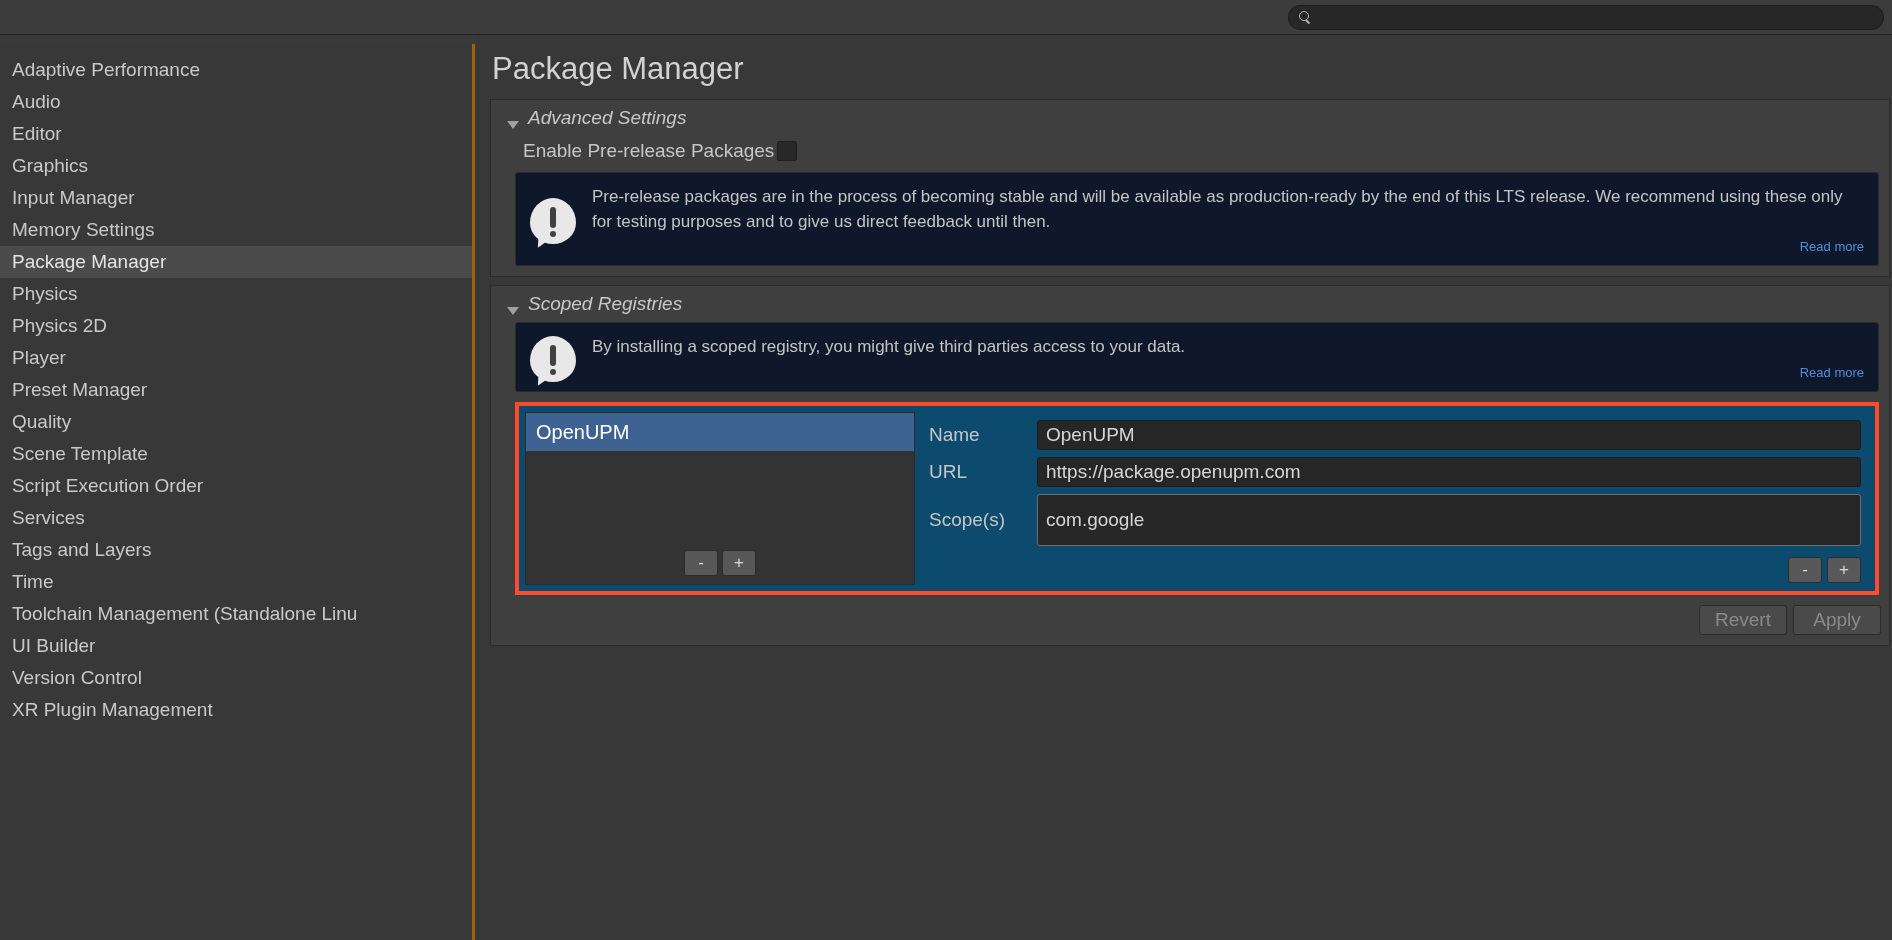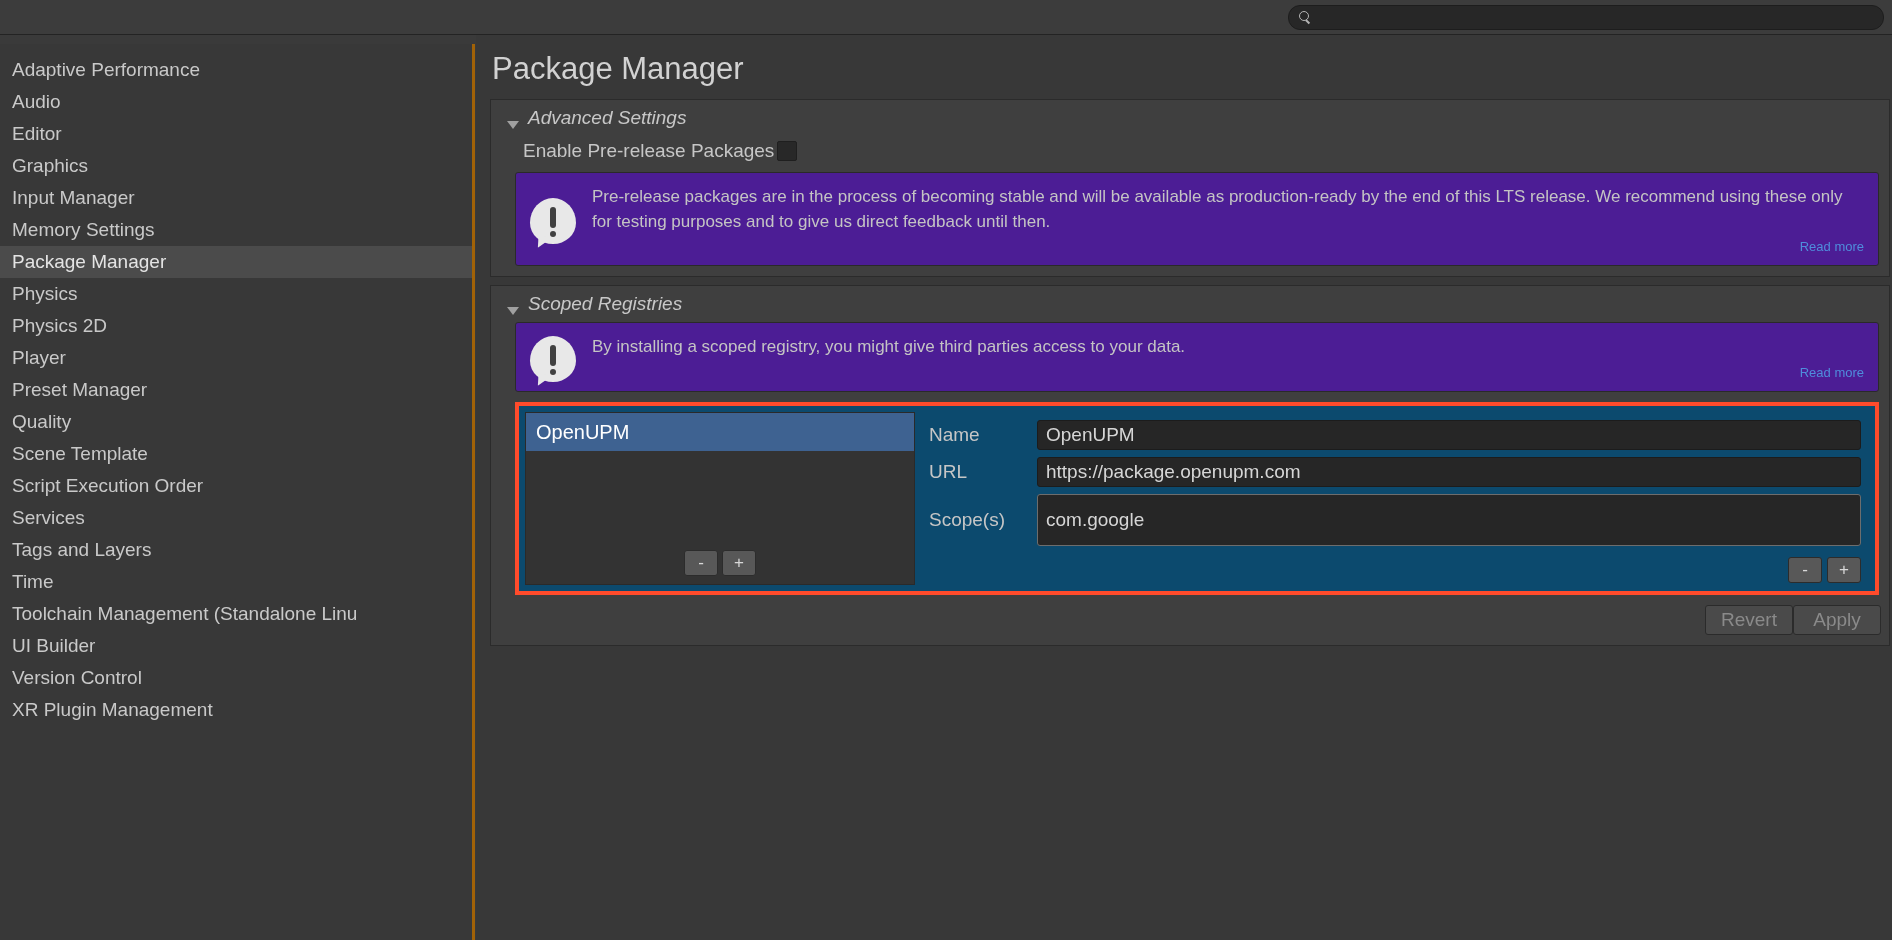--- a/index.html
+++ b/index.html
@@ -74,21 +74,21 @@
   .row-checkbox {
     display: flex; align-items: center; padding: 4px 0 10px 32px; gap: 3px;
   }
   .row-checkbox .lbl { color: #c6c6c6; font-size: 19px; }
   .checkbox {
     width: 20px; height: 20px; background: #282828;
     border: 1px solid #1f1f1f; border-radius: 2px;
   }
 
   .helpbox {
-    margin: 0 10px 10px 24px; background: #4c1d95;
+    margin: 0 10px 10px 24px; background: #0f172a;
     border: 1px solid #2a2a2a; border-radius: 3px;
     display: flex; padding: 12px 14px 8px 14px; position: relative;
   }
   .warn-icon {
     flex: 0 0 auto; width: 46px; height: 46px; margin-right: 16px;
     position: relative; align-self: center;
   }
   .warn-icon .bubble {
     position: absolute; inset: 0; background: #e8e8e8;
     border-radius: 50% 50% 50% 50% / 54% 54% 46% 46%;
@@ -140,21 +140,21 @@
   .field-row { display: flex; align-items: center; margin-bottom: 7px; }
   .field-label { width: 108px; color: #c6c6c6; font-size: 19px; }
   .field-input {
     flex: 1; height: 30px; background: #262626; border: 1px solid #1c1c1c;
     border-radius: 3px; color: #d6d6d6; font-size: 19px; padding: 0 8px;
     outline: none; font-family: "Liberation Sans", sans-serif;
   }
   .field-input.scopes { height: 52px; border: 1px solid #6d6d6d; }
   .detail-footer { display: flex; justify-content: flex-end; gap: 5px; margin-top: 4px; }
   .detail-spacer { flex: 1; }
-  .action-row { display: flex; justify-content: flex-end; padding: 0 8px 10px 0; }
+  .action-row { display: flex; justify-content: flex-end; gap: 6px; padding: 0 8px 10px 0; }
   .action-btn {
     min-width: 88px; height: 30px; background: #4a4a4a; border: 1px solid #2b2b2b;
     border-radius: 3px; color: #8a8a8a; font-size: 19px; line-height: 28px;
     text-align: center; cursor: pointer; padding: 0 10px;
   }
 </style>
 </head>
 <body>
 
 <div class="window">

